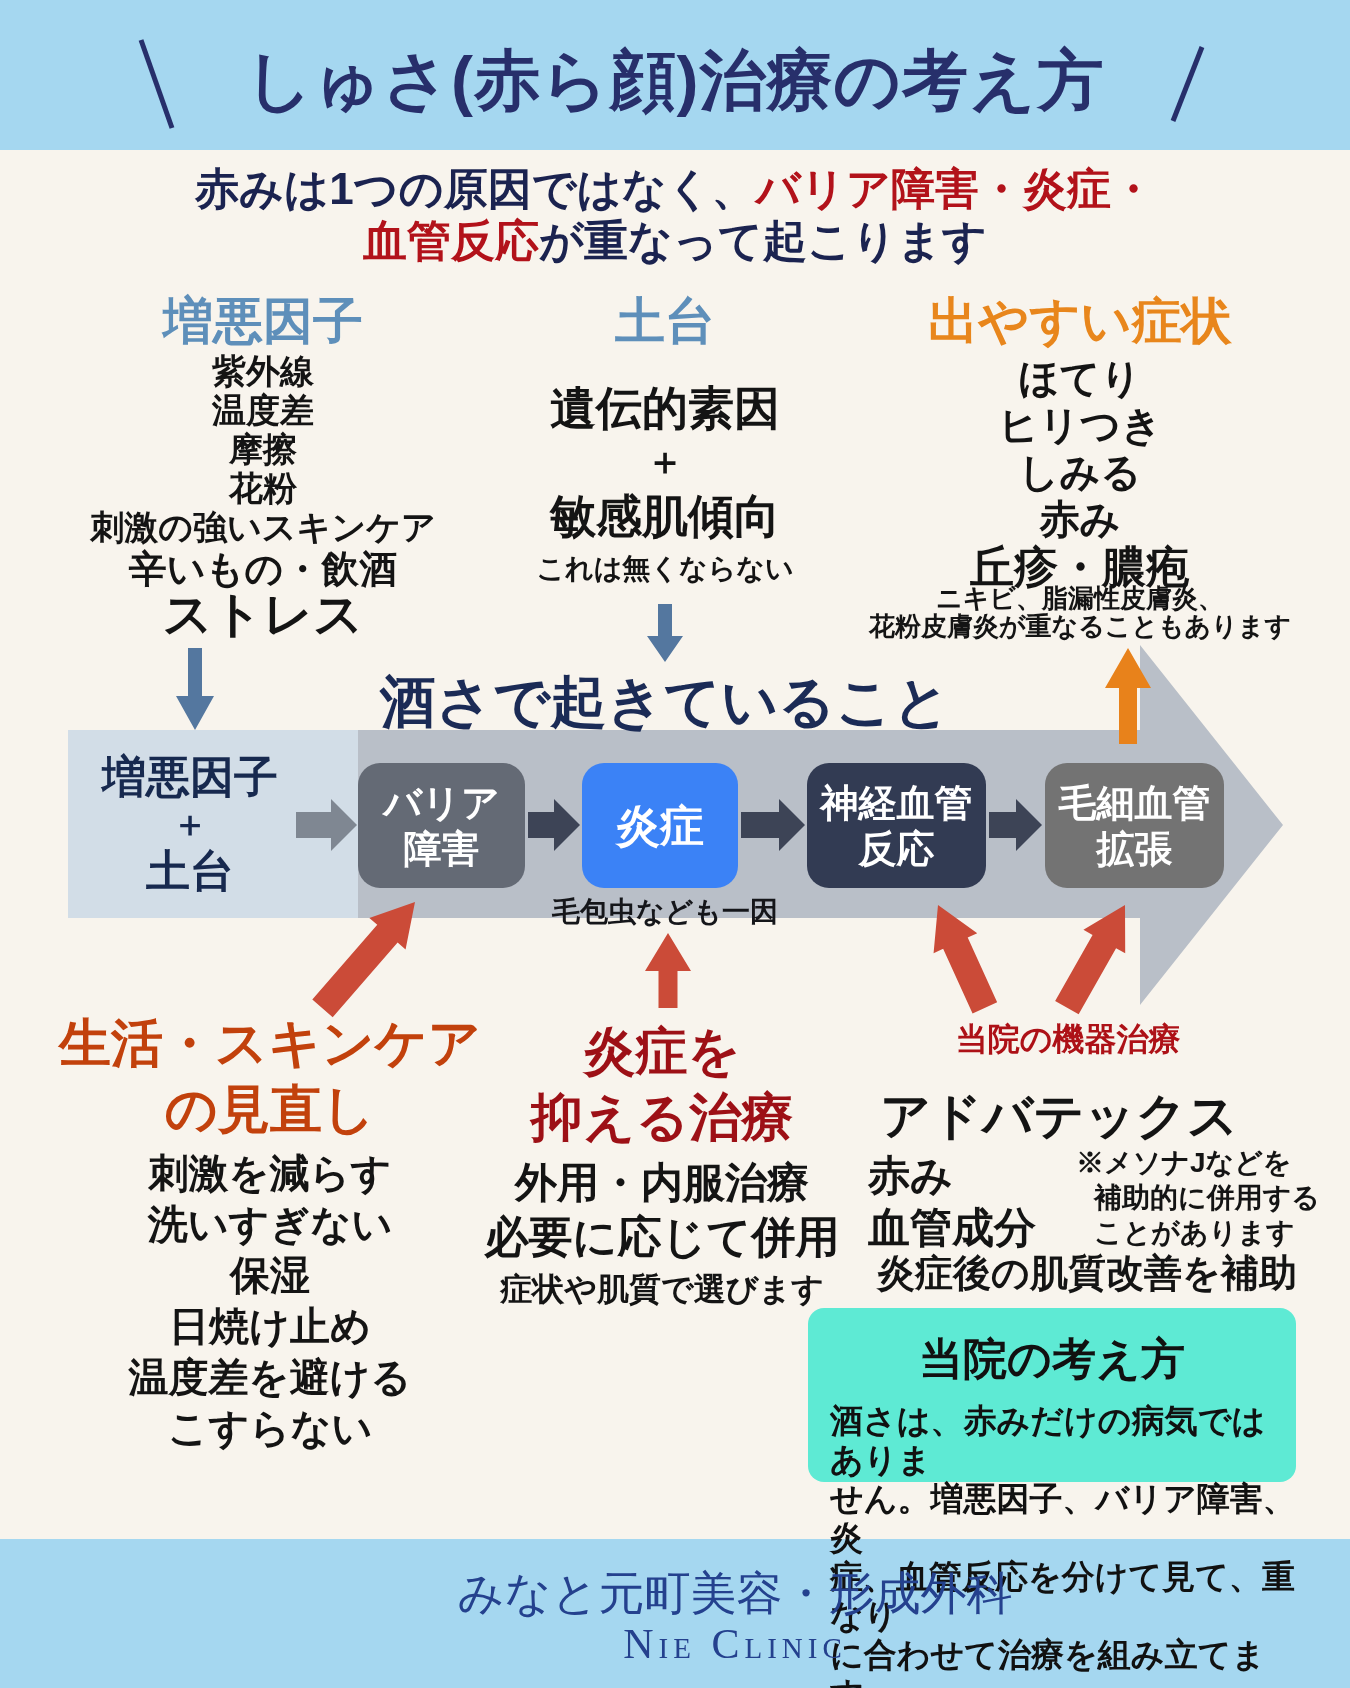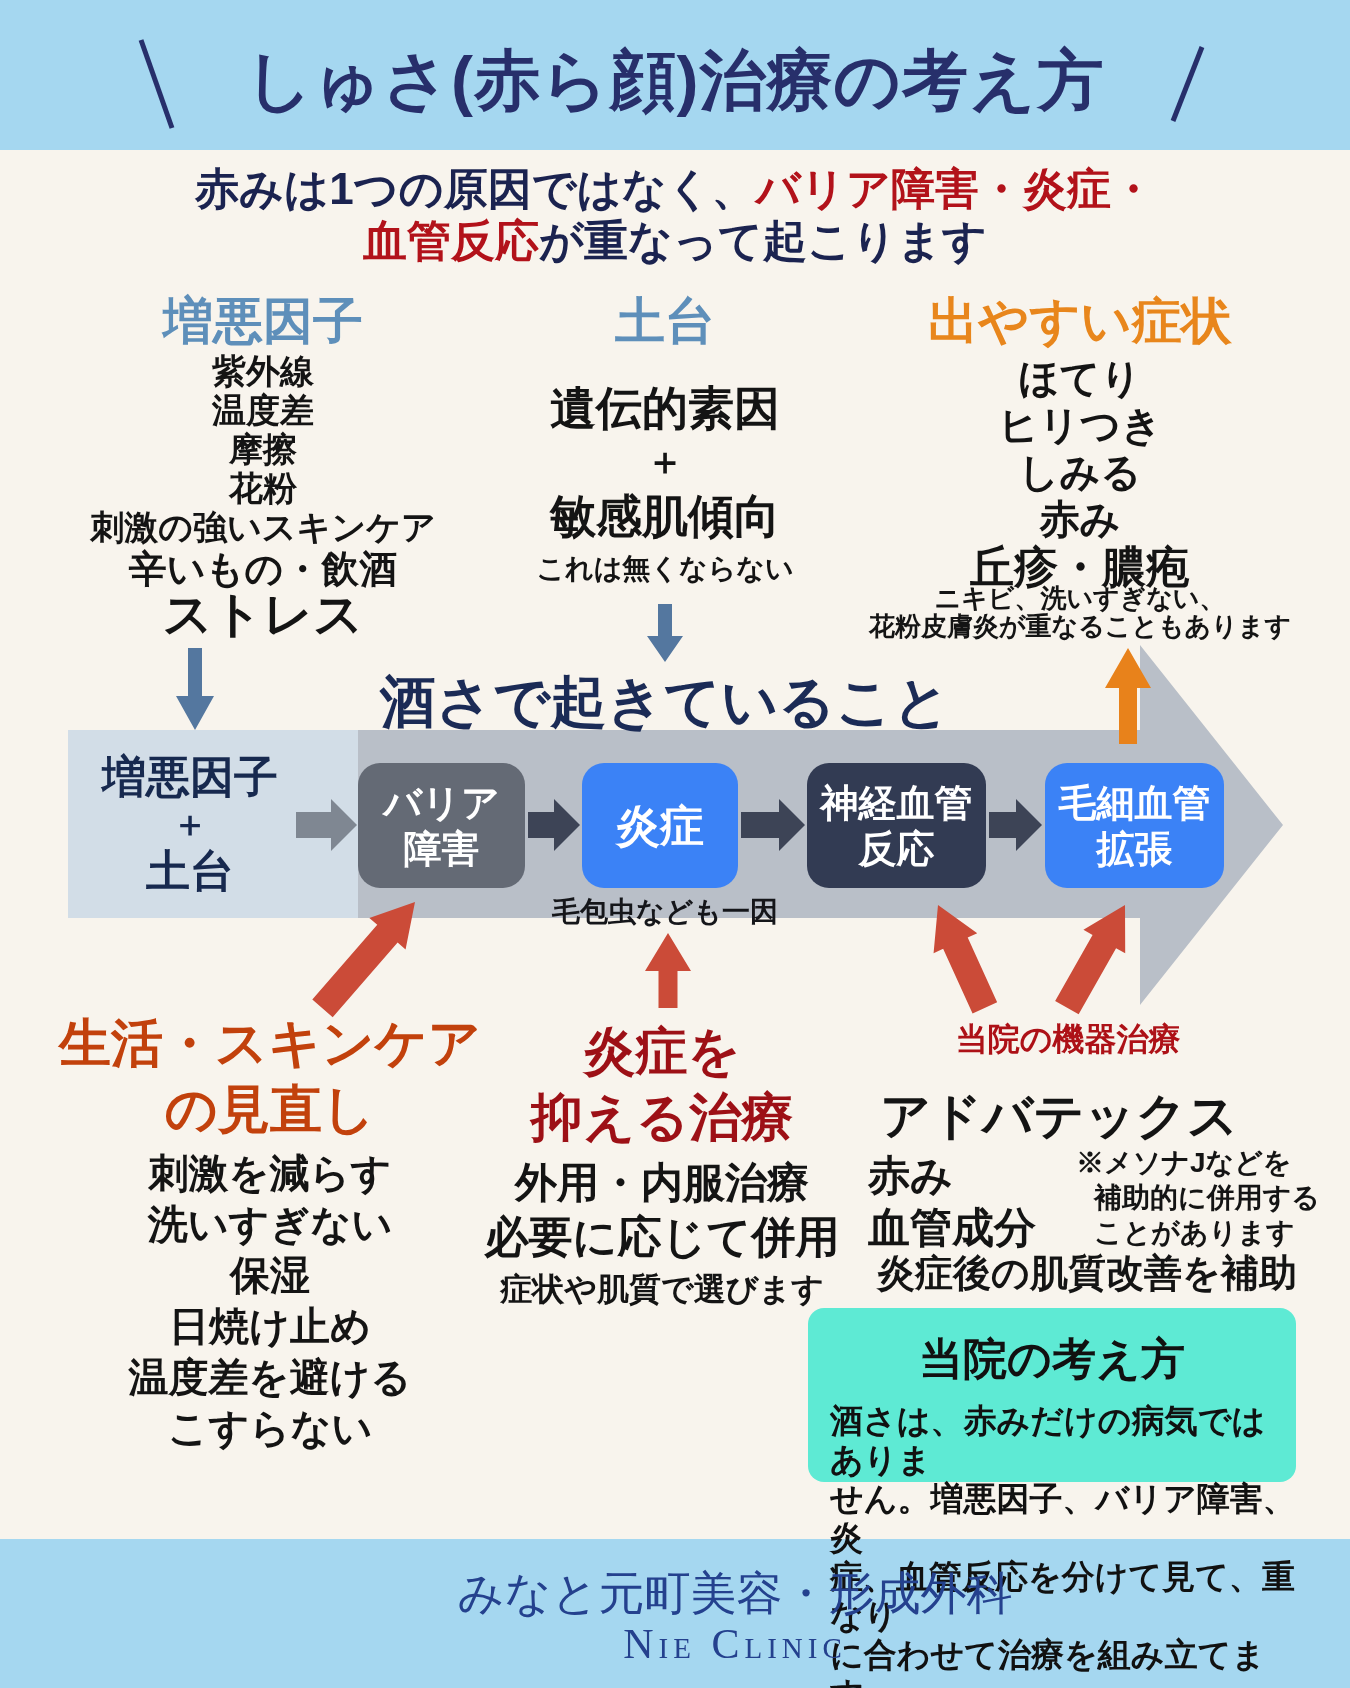--- a/index.html
+++ b/index.html
@@ -59,21 +59,21 @@
   <div class="abs ctr b blk" style="left:465px;top:550px;width:400px;font-size:28px;">これは無くならない</div>
 
   <div class="abs ctr b colhead orangehead" style="left:880px;top:288px;width:400px;">出やすい症状</div>
   <div class="abs ctr b blk" style="left:880px;top:355px;width:400px;font-size:40px;line-height:47px;">
     <div>ほてり</div>
     <div>ヒリつき</div>
     <div>しみる</div>
     <div>赤み</div>
     <div style="font-size:44px;">丘疹・膿疱</div>
   </div>
-  <div class="abs ctr b blk" style="left:855px;top:585px;width:450px;font-size:26px;line-height:27px;">ニキビ、洗いすぎない、</div>
+  <div class="abs ctr b blk" style="left:855px;top:585px;width:450px;font-size:26px;line-height:27px;">ニキビ、脂漏性皮膚炎、</div>
   <div class="abs ctr b blk" style="left:855px;top:613px;width:450px;font-size:26px;line-height:27px;">花粉皮膚炎が重なることもあります</div>
 
   <svg class="abs svgov" viewBox="0 0 1350 1688">
 
     <line x1="141" y1="40" x2="172" y2="128" stroke="#272f6b" stroke-width="5"></line>
     <line x1="1173" y1="121" x2="1202" y2="47" stroke="#272f6b" stroke-width="5"></line>
 
     <polygon points="68,730 1140,730 1140,645 1283,825 1140,1005 1140,918 68,918" fill="#b9bfc8"></polygon>
     <rect x="68" y="730" width="290" height="188" fill="#d2dde7"></rect>
 
@@ -119,21 +119,21 @@
     <div>バリア</div>
     <div>障害</div>
   </div>
   <div class="abs stepbox" style="left:582px;width:156px;background:#3b82f6;font-size:44px;">
     <div>炎症</div>
   </div>
   <div class="abs stepbox" style="left:807px;width:179px;background:#323b53;font-size:38px;">
     <div>神経血管</div>
     <div>反応</div>
   </div>
-  <div class="abs stepbox" style="left:1045px;width:179px;background:#3b82f6;font-size:38px;">
+  <div class="abs stepbox" style="left:1045px;width:179px;background:#737373;font-size:38px;">
     <div>毛細血管</div>
     <div>拡張</div>
   </div>
   <div class="abs ctr b z2" style="left:465px;top:893px;width:400px;font-size:28px;color:#15161a;">毛包虫なども一因</div>
 
   <div class="abs ctr b" style="left:45px;top:1010px;width:450px;font-size:52px;line-height:66px;color:#c2410c;">
     <div>生活・スキンケア</div>
     <div>の見直し</div>
   </div>
   <div class="abs ctr b blk" style="left:45px;top:1148px;width:450px;font-size:40px;line-height:51px;">

